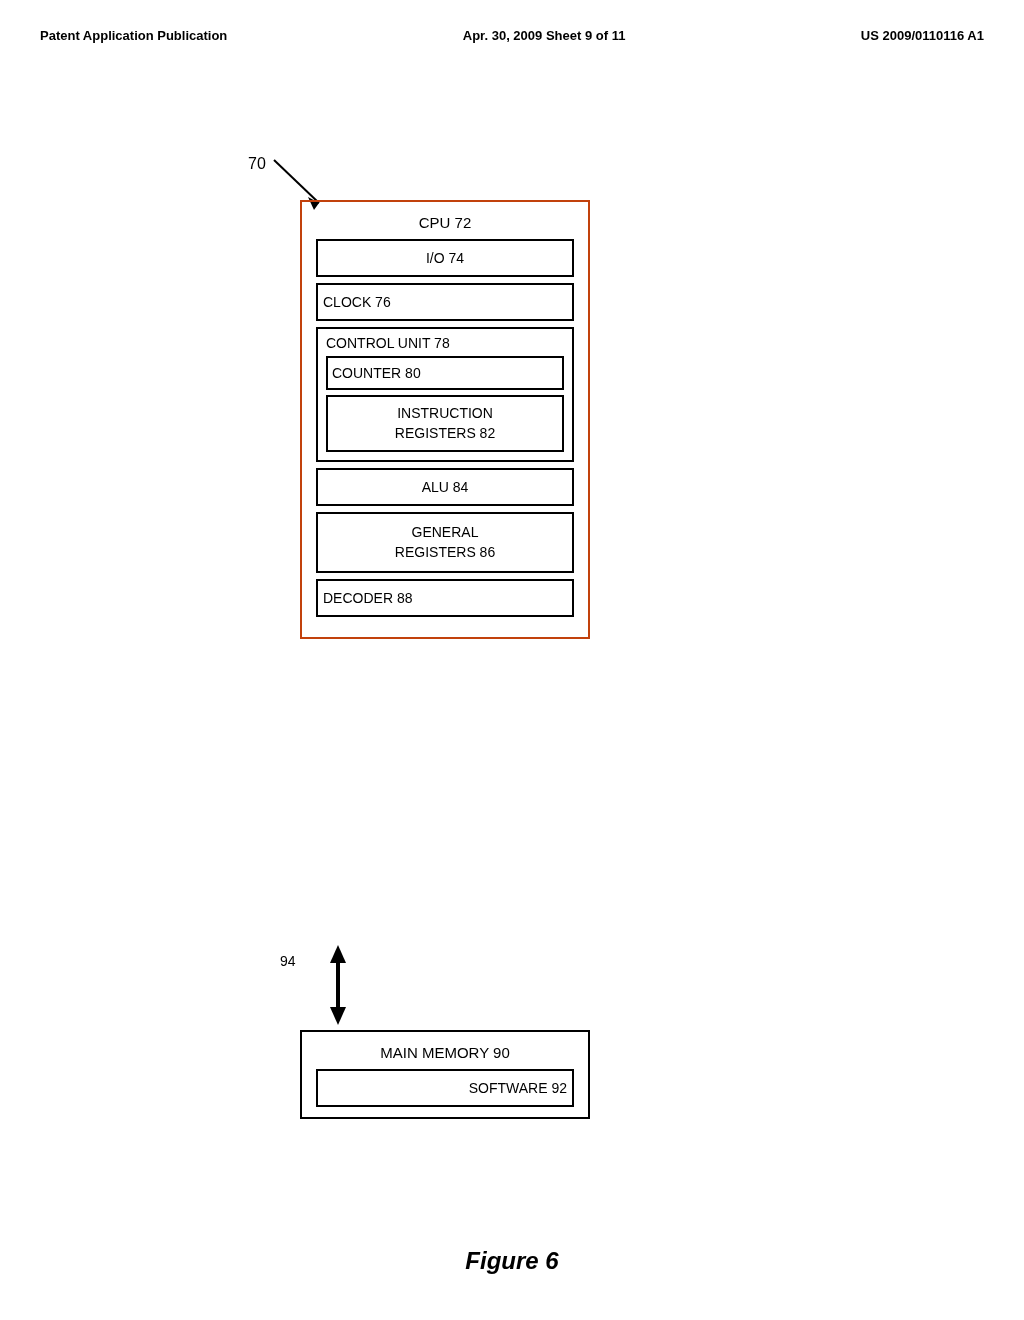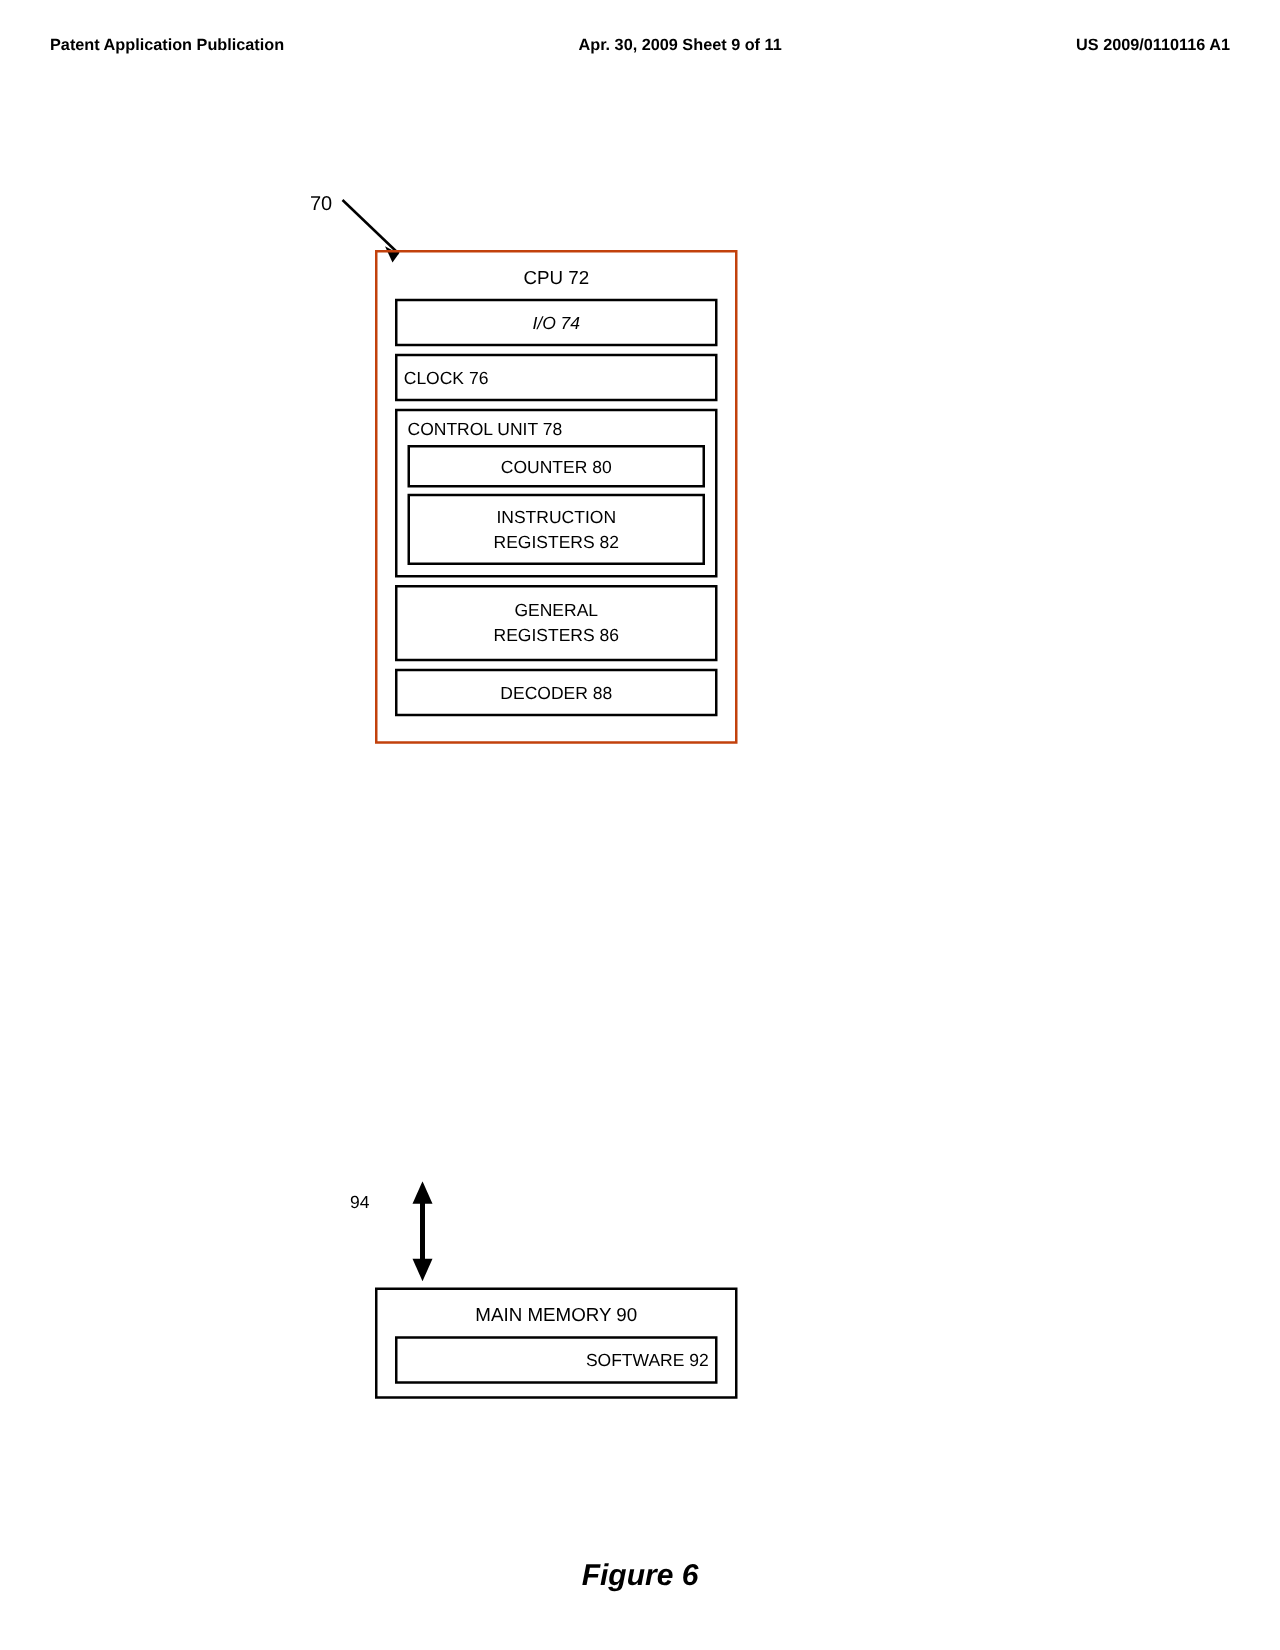--- a/index.html
+++ b/index.html
@@ -44,38 +44,39 @@
 
   <svg style="position:absolute; top:65px; left:264px;" width="80" height="60">
     <line x1="10" y1="5" x2="55" y2="48" stroke="#000" stroke-width="2"></line>
     <polygon points="55,48 44,42 50,55" fill="#000"></polygon>
   </svg>
 
   <div style="position:absolute; top:110px; left:300px; width:290px; border:2px solid #c2410c;">
 
     <div style="text-align:center; padding:12px 5px 8px 5px; font-size:15px;">CPU 72</div>
 
-    <div style="margin:0 14px 6px 14px; border:2px solid #000; text-align:center; padding:9px 5px; font-size:14px;font-style:italic;">I/O 74</div>
+    <div style="margin:0 14px 6px 14px; border:2px solid #000; text-align:center; padding:9px 5px; font-size:14px;">I/O 74</div>
 
     <div style="margin:0 14px 6px 14px; border:2px solid #000; text-align:left; padding:9px 5px; font-size:14px;">CLOCK 76</div>
 
     <div style="margin:0 14px 6px 14px; border:2px solid #000; padding:6px 8px 8px 8px;">
       <div style="font-size:14px; margin-bottom:5px;">CONTROL UNIT 78</div>
 
-      <div style="border:2px solid #000; text-align:center; padding:7px 20px; font-size:14px; margin-bottom:5px;">COUNTER 80</div>
+      <div style="border:2px solid #000; padding:7px 4px; font-size:14px; margin-bottom:5px;">COUNTER 80</div>
 
       <div style="border:2px solid #000; text-align:center; padding:7px 5px; font-size:14px; white-space: pre-line; line-height:1.4;">INSTRUCTION
 REGISTERS 82</div>
     </div>
 
+    <div style="margin:0 14px 6px 14px; border:2px solid #000; text-align:center; padding:9px 5px; font-size:14px;">ALU 84</div>
 
     <div style="margin:0 14px 6px 14px; border:2px solid #000; text-align:center; padding:9px 5px; font-size:14px; white-space:pre-line; line-height:1.4;">GENERAL
 REGISTERS 86</div>
 
-    <div style="margin:0 14px 20px 14px; border:2px solid #000; text-align:center; padding:9px 5px; font-size:14px;">DECODER 88</div>
+    <div style="margin:0 14px 20px 14px; border:2px solid #000; text-align:left; padding:9px 5px; font-size:14px;">DECODER 88</div>
 
   </div>
 
   <div style="position:absolute; top:863px; left:280px; font-size:14px;">94</div>
 
   <svg style="position:absolute; top:855px; left:318px;" width="60" height="80">
 
     <polygon points="20,0 12,18 28,18" fill="#000"></polygon>
 
     <rect x="18" y="16" width="4" height="48" fill="#000"></rect>

